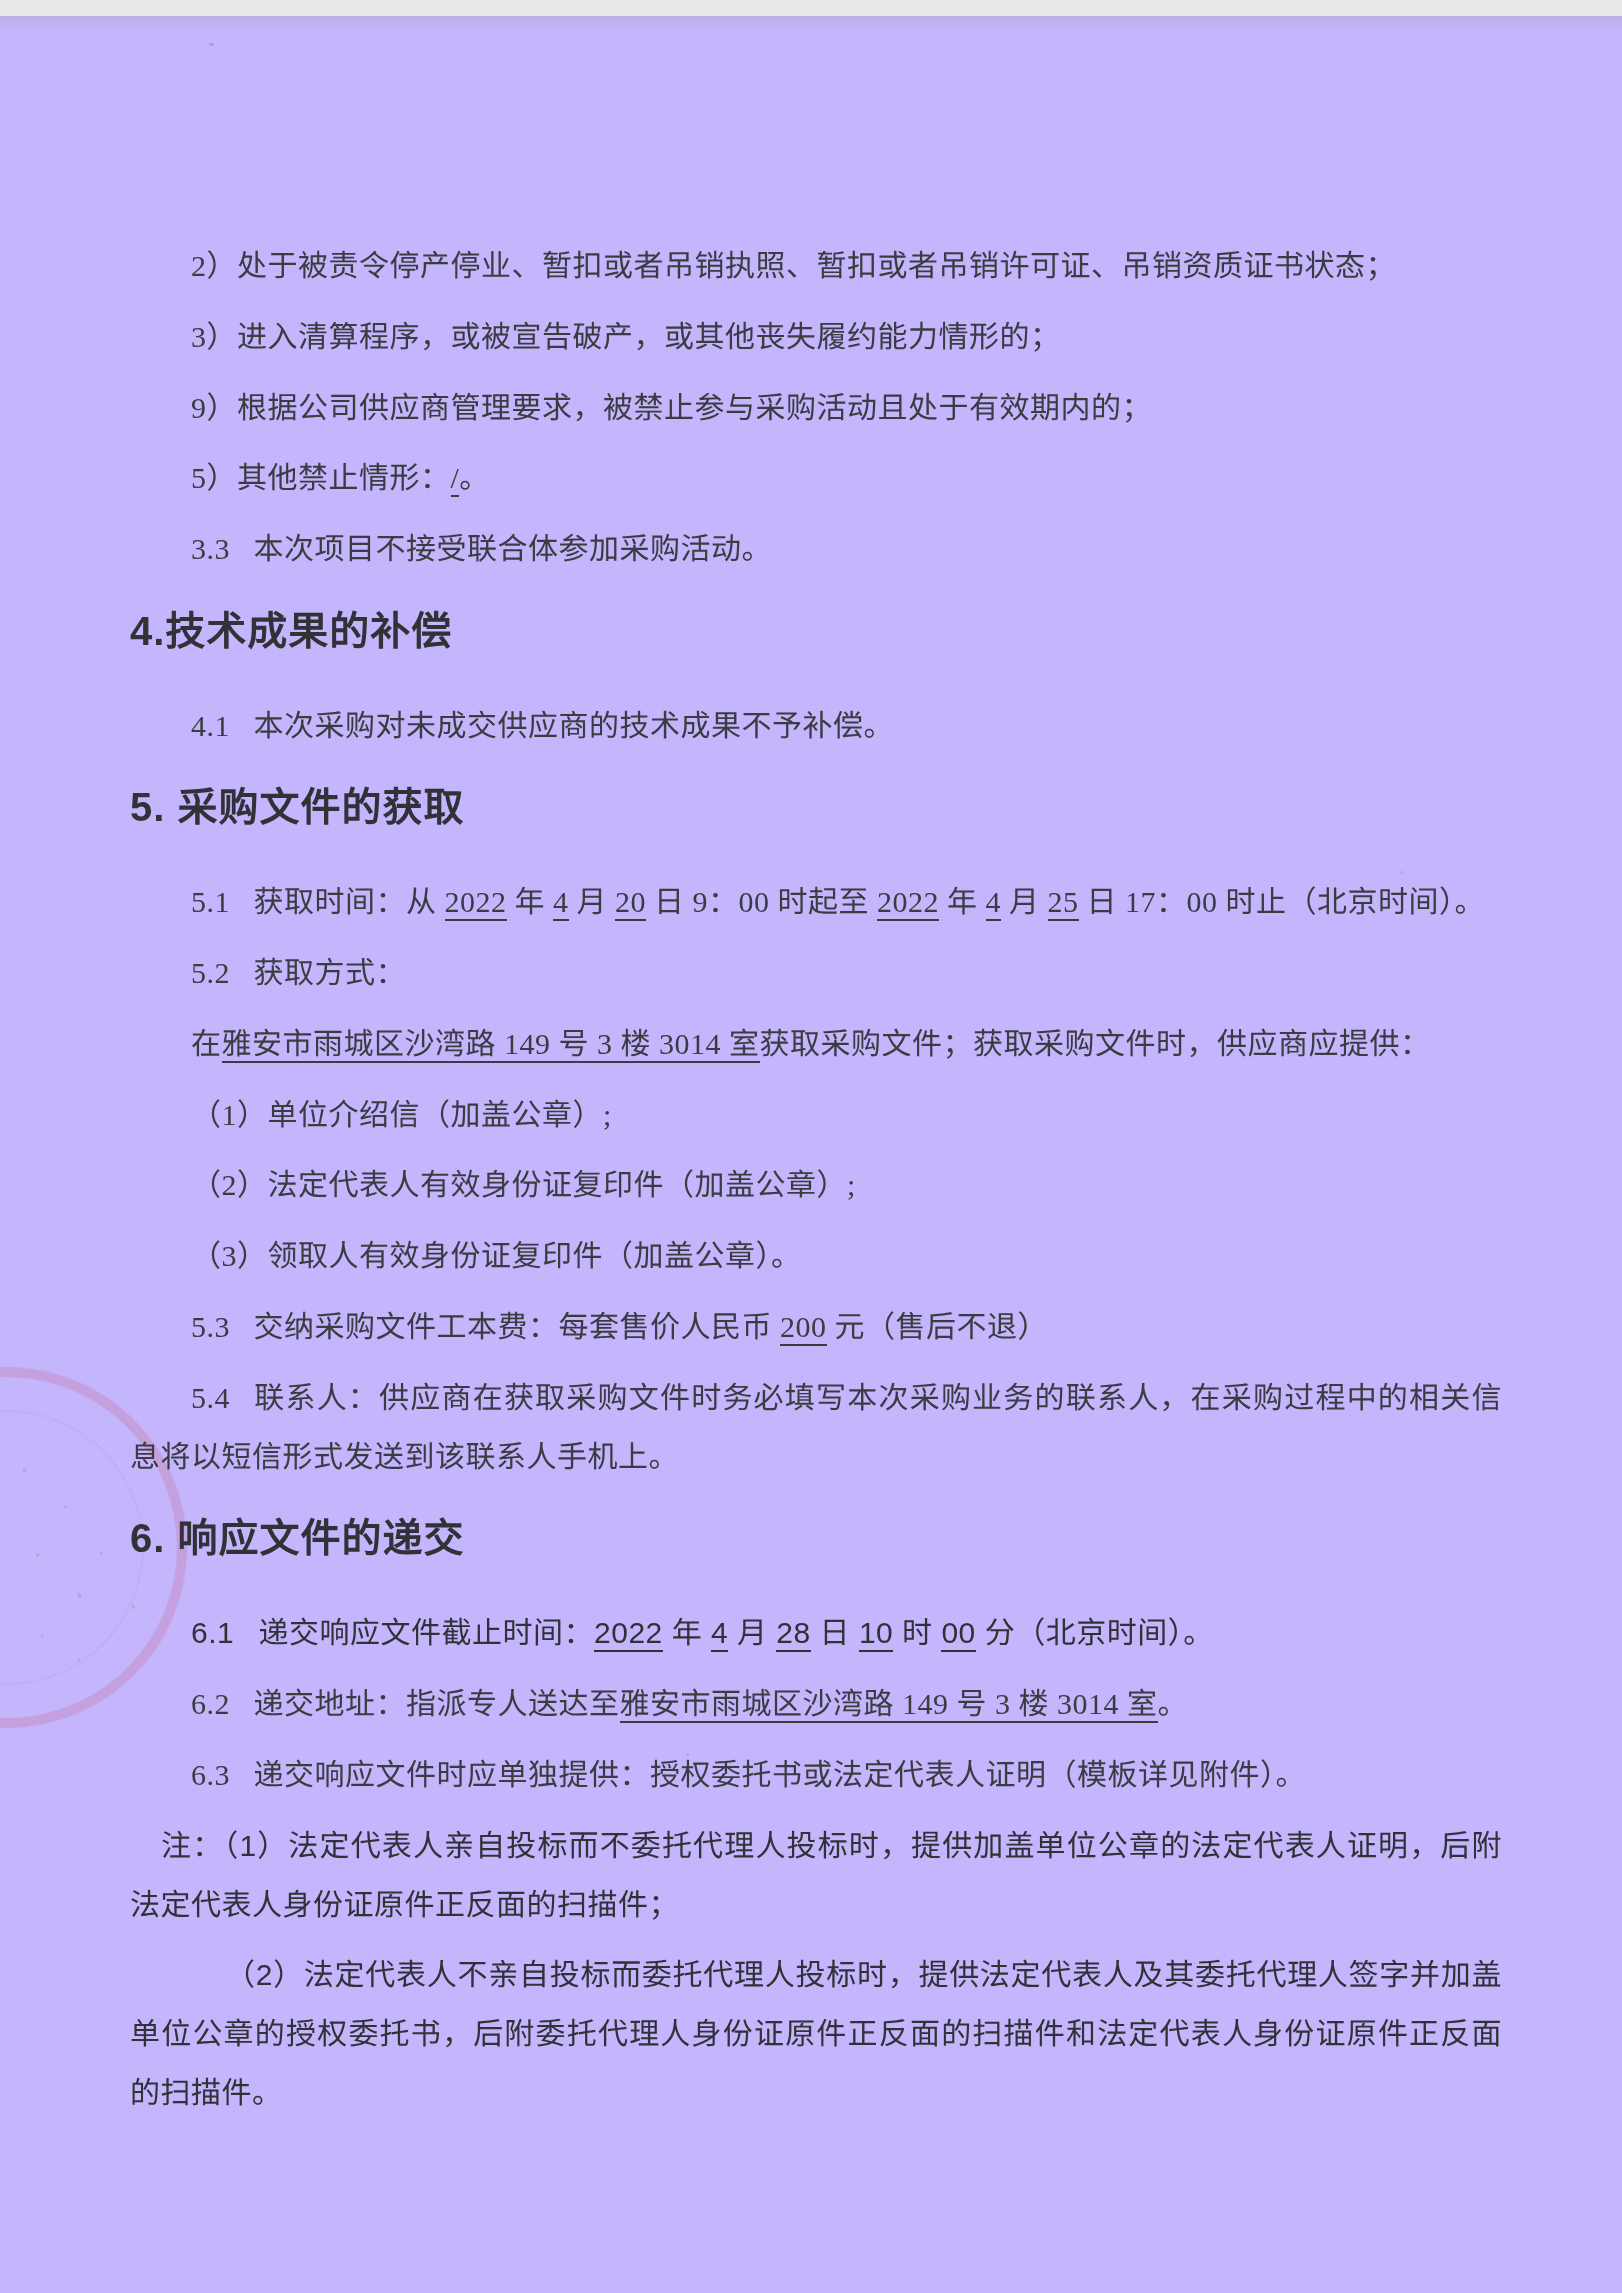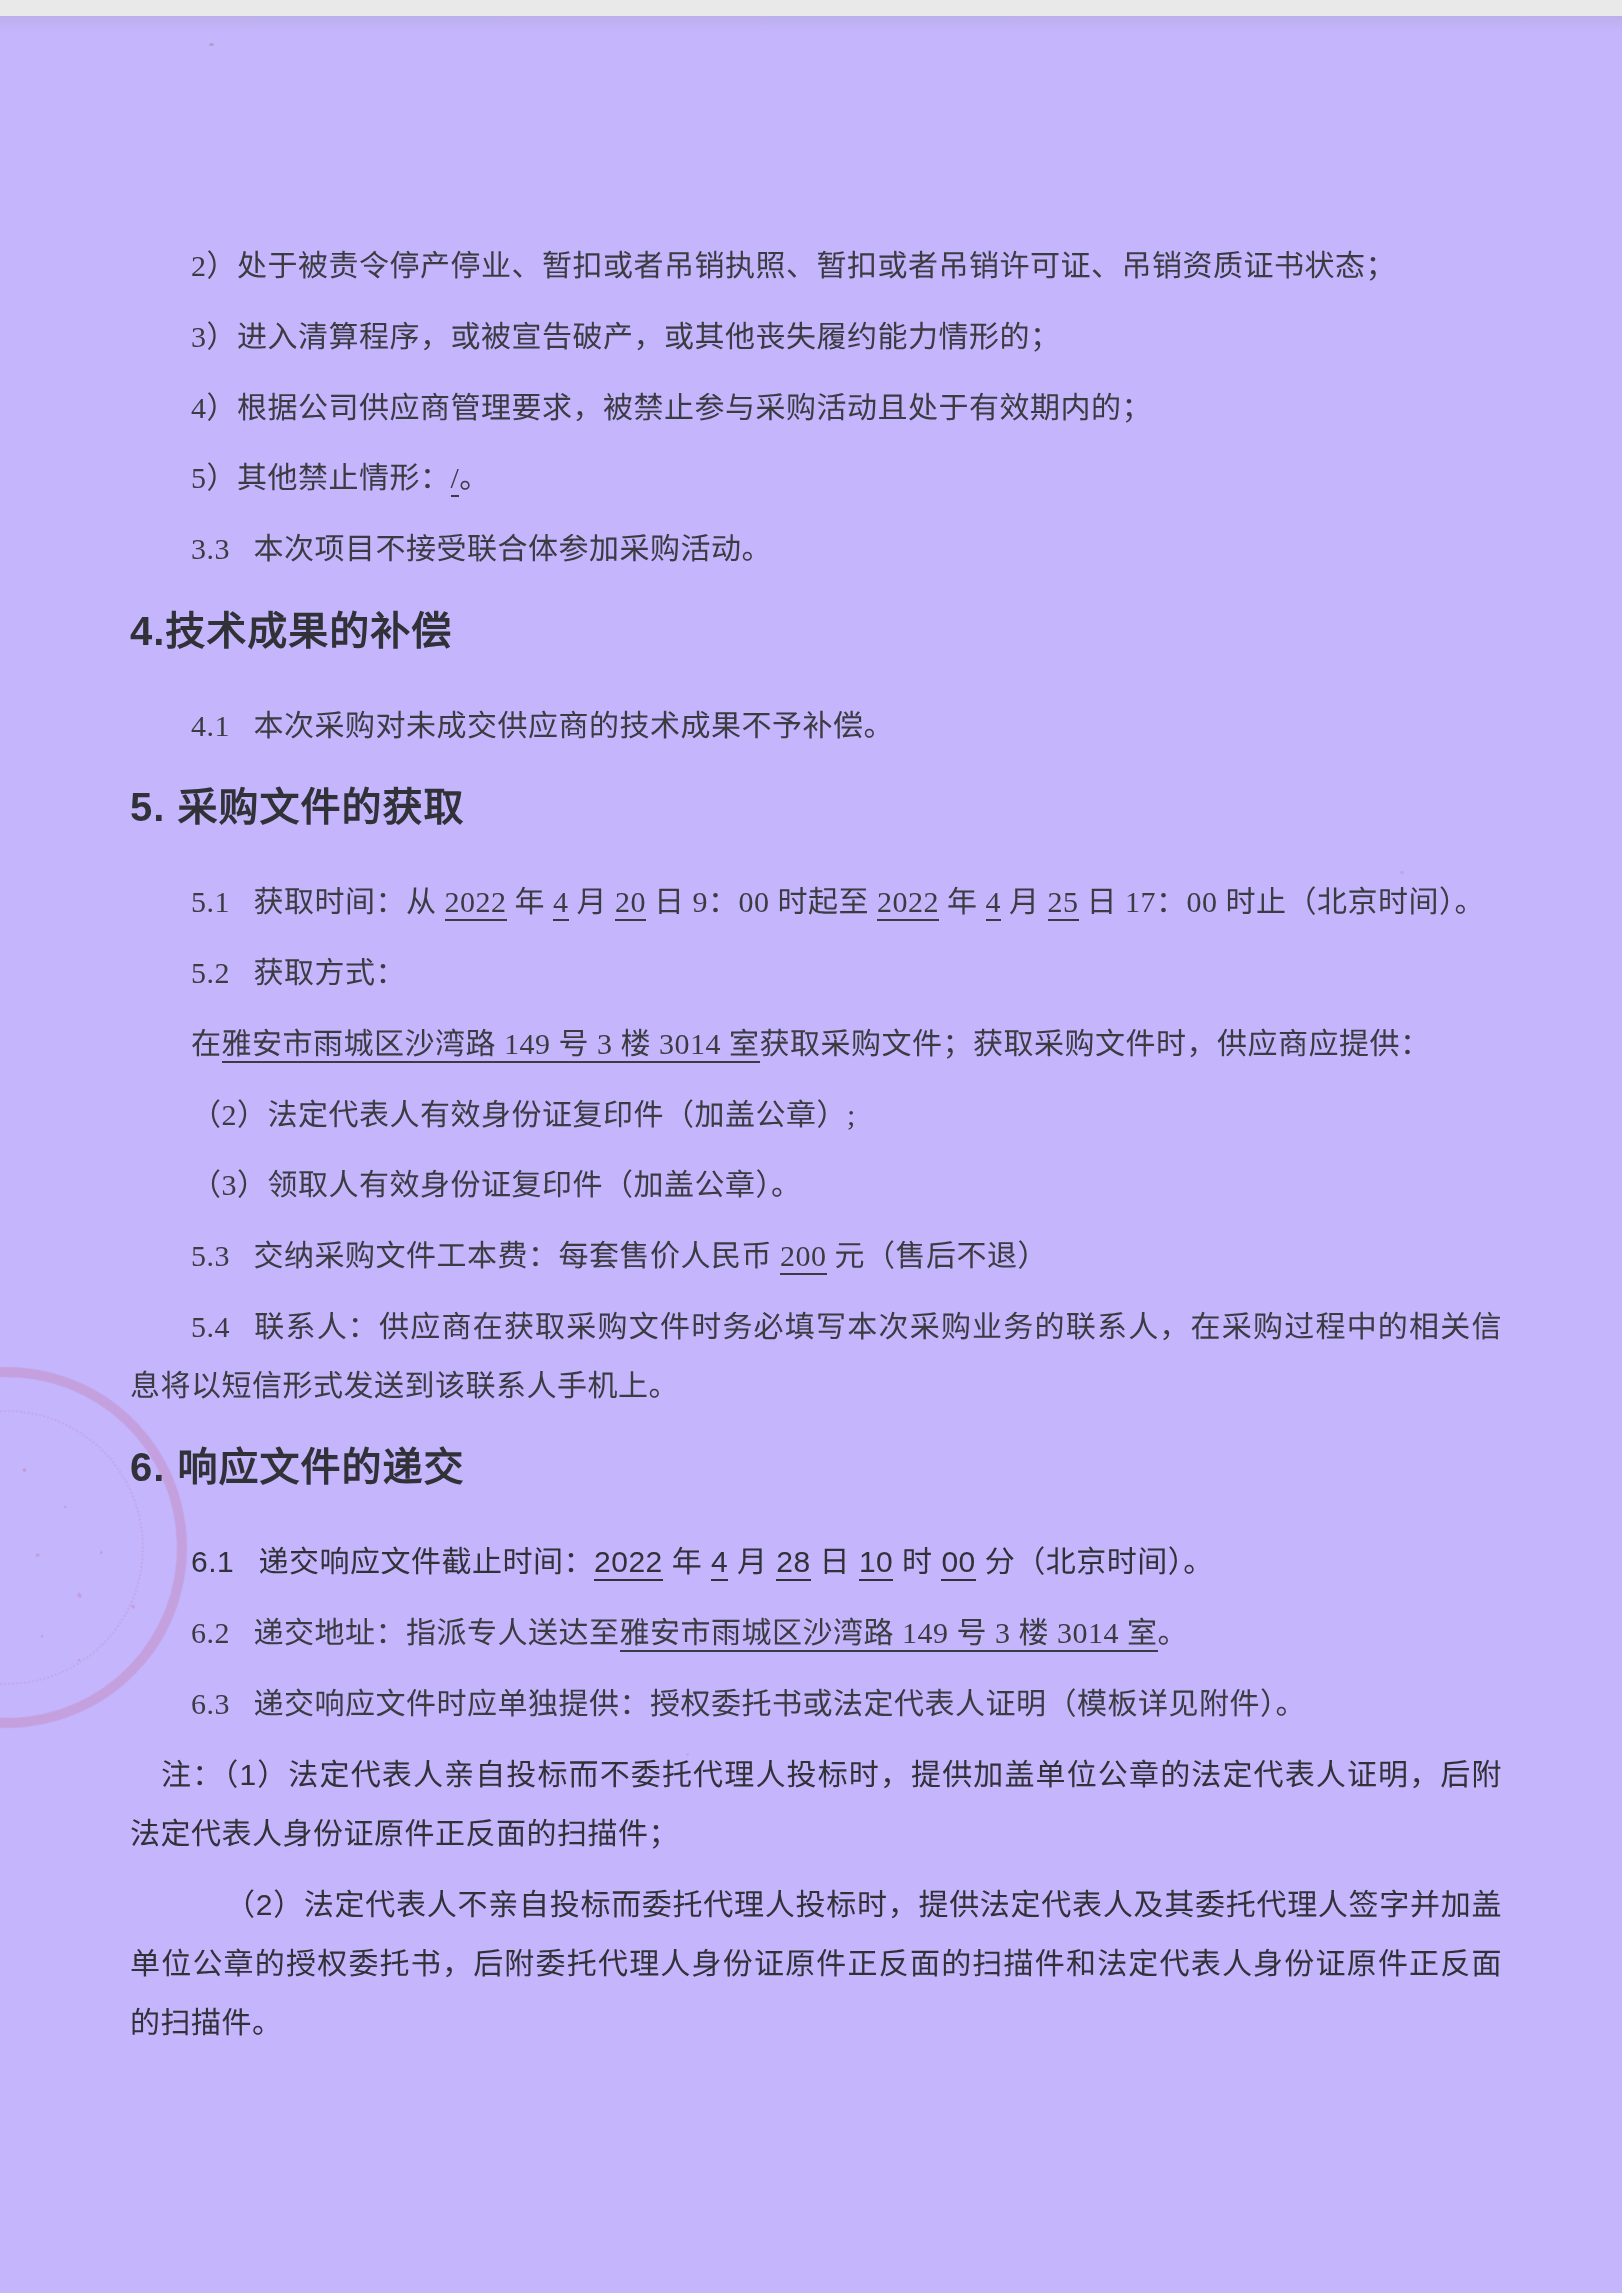--- a/index.html
+++ b/index.html
@@ -74,29 +74,30 @@
 
 <div class="page">
   <div class="scan-edge"></div>
   <div class="speck" style="left:209px;top:26.5px;width:4.9px;height:3.9px;"></div>
   <div class="speck" style="left:1400px;top:855px;width:3.9px;height:2.9px;opacity:.6;"></div>
   <div class="speck" style="left:686px;top:1737px;width:2.9px;height:2.9px;opacity:.5;"></div>
   <div class="stamp"></div>
   <main class="content">
       <p class="body indent-2 "><span>2）处于被责令停产停业、暂扣或者吊销执照、暂扣或者吊销许可证、吊销资质证书状态；</span></p>
       <p class="body indent-2 "><span>3）进入清算程序，或被宣告破产，或其他丧失履约能力情形的；</span></p>
-      <p class="body indent-2 "><span>4）根据公司供应商管理要求，被禁止参与采购活动且处于有效期内的；</span></p>
+      <p class="body indent-2 "><span>9）根据公司供应商管理要求，被禁止参与采购活动且处于有效期内的；</span></p>
       <p class="body indent-2 "><span>5）其他禁止情形：</span><span class="u">/</span><span>。</span></p>
       <p class="body indent-2 "><span>3.3  本次项目不接受联合体参加采购活动。</span></p>
       <h2 class=""><span>4.技术成果的补偿</span></h2>
       <p class="body indent-2 "><span>4.1  本次采购对未成交供应商的技术成果不予补偿。</span></p>
       <h2 class=""><span>5. 采购文件的获取</span></h2>
       <p class="body indent-2 "><span>5.1  获取时间：从 </span><span class="u">2022</span><span> 年 </span><span class="u">4</span><span> 月 </span><span class="u">20</span><span> 日 9：00 时起至 </span><span class="u">2022</span><span> 年 </span><span class="u">4</span><span> 月 </span><span class="u">25</span><span> 日 17：00 时止（北京时间）。</span></p>
       <p class="body indent-2 "><span>5.2  获取方式：</span></p>
       <p class="body indent-2 "><span>在</span><span class="u">雅安市雨城区沙湾路 149 号 3 楼 3014 室</span><span>获取采购文件；获取采购文件时，供应商应提供：</span></p>
+      <p class="body indent-2 "><span>（1）单位介绍信（加盖公章）;</span></p>
       <p class="body indent-2 "><span>（2）法定代表人有效身份证复印件（加盖公章）;</span></p>
       <p class="body indent-2 "><span>（3）领取人有效身份证复印件（加盖公章）。</span></p>
       <p class="body indent-2 "><span>5.3  交纳采购文件工本费：每套售价人民币 </span><span class="u">200</span><span> 元（售后不退）</span></p>
       <p class="body indent-2 justify"><span>5.4  联系人：供应商在获取采购文件时务必填写本次采购业务的联系人，在采购过程中的相关信息将以短信形式发送到该联系人手机上。</span></p>
       <h2 class=""><span>6. 响应文件的递交</span></h2>
       <p class="body-bold indent-2 "><span>6.1  递交响应文件截止时间：</span><span class="u">2022</span><span> 年 </span><span class="u">4</span><span> 月 </span><span class="u">28</span><span> 日 </span><span class="u">10</span><span> 时 </span><span class="u">00</span><span> 分（北京时间）。</span></p>
       <p class="body indent-2 "><span>6.2  递交地址：指派专人送达至</span><span class="u">雅安市雨城区沙湾路 149 号 3 楼 3014 室</span><span>。</span></p>
       <p class="body indent-2 "><span>6.3  递交响应文件时应单独提供：授权委托书或法定代表人证明（模板详见附件）。</span></p>
       <p class="body-bold indent-1 justify"><span>注：（1）法定代表人亲自投标而不委托代理人投标时，提供加盖单位公章的法定代表人证明，后附法定代表人身份证原件正反面的扫描件；</span></p>
       <p class="body-bold indent-3 justify"><span>（2）法定代表人不亲自投标而委托代理人投标时，提供法定代表人及其委托代理人签字并加盖单位公章的授权委托书，后附委托代理人身份证原件正反面的扫描件和法定代表人身份证原件正反面的扫描件。</span></p>

